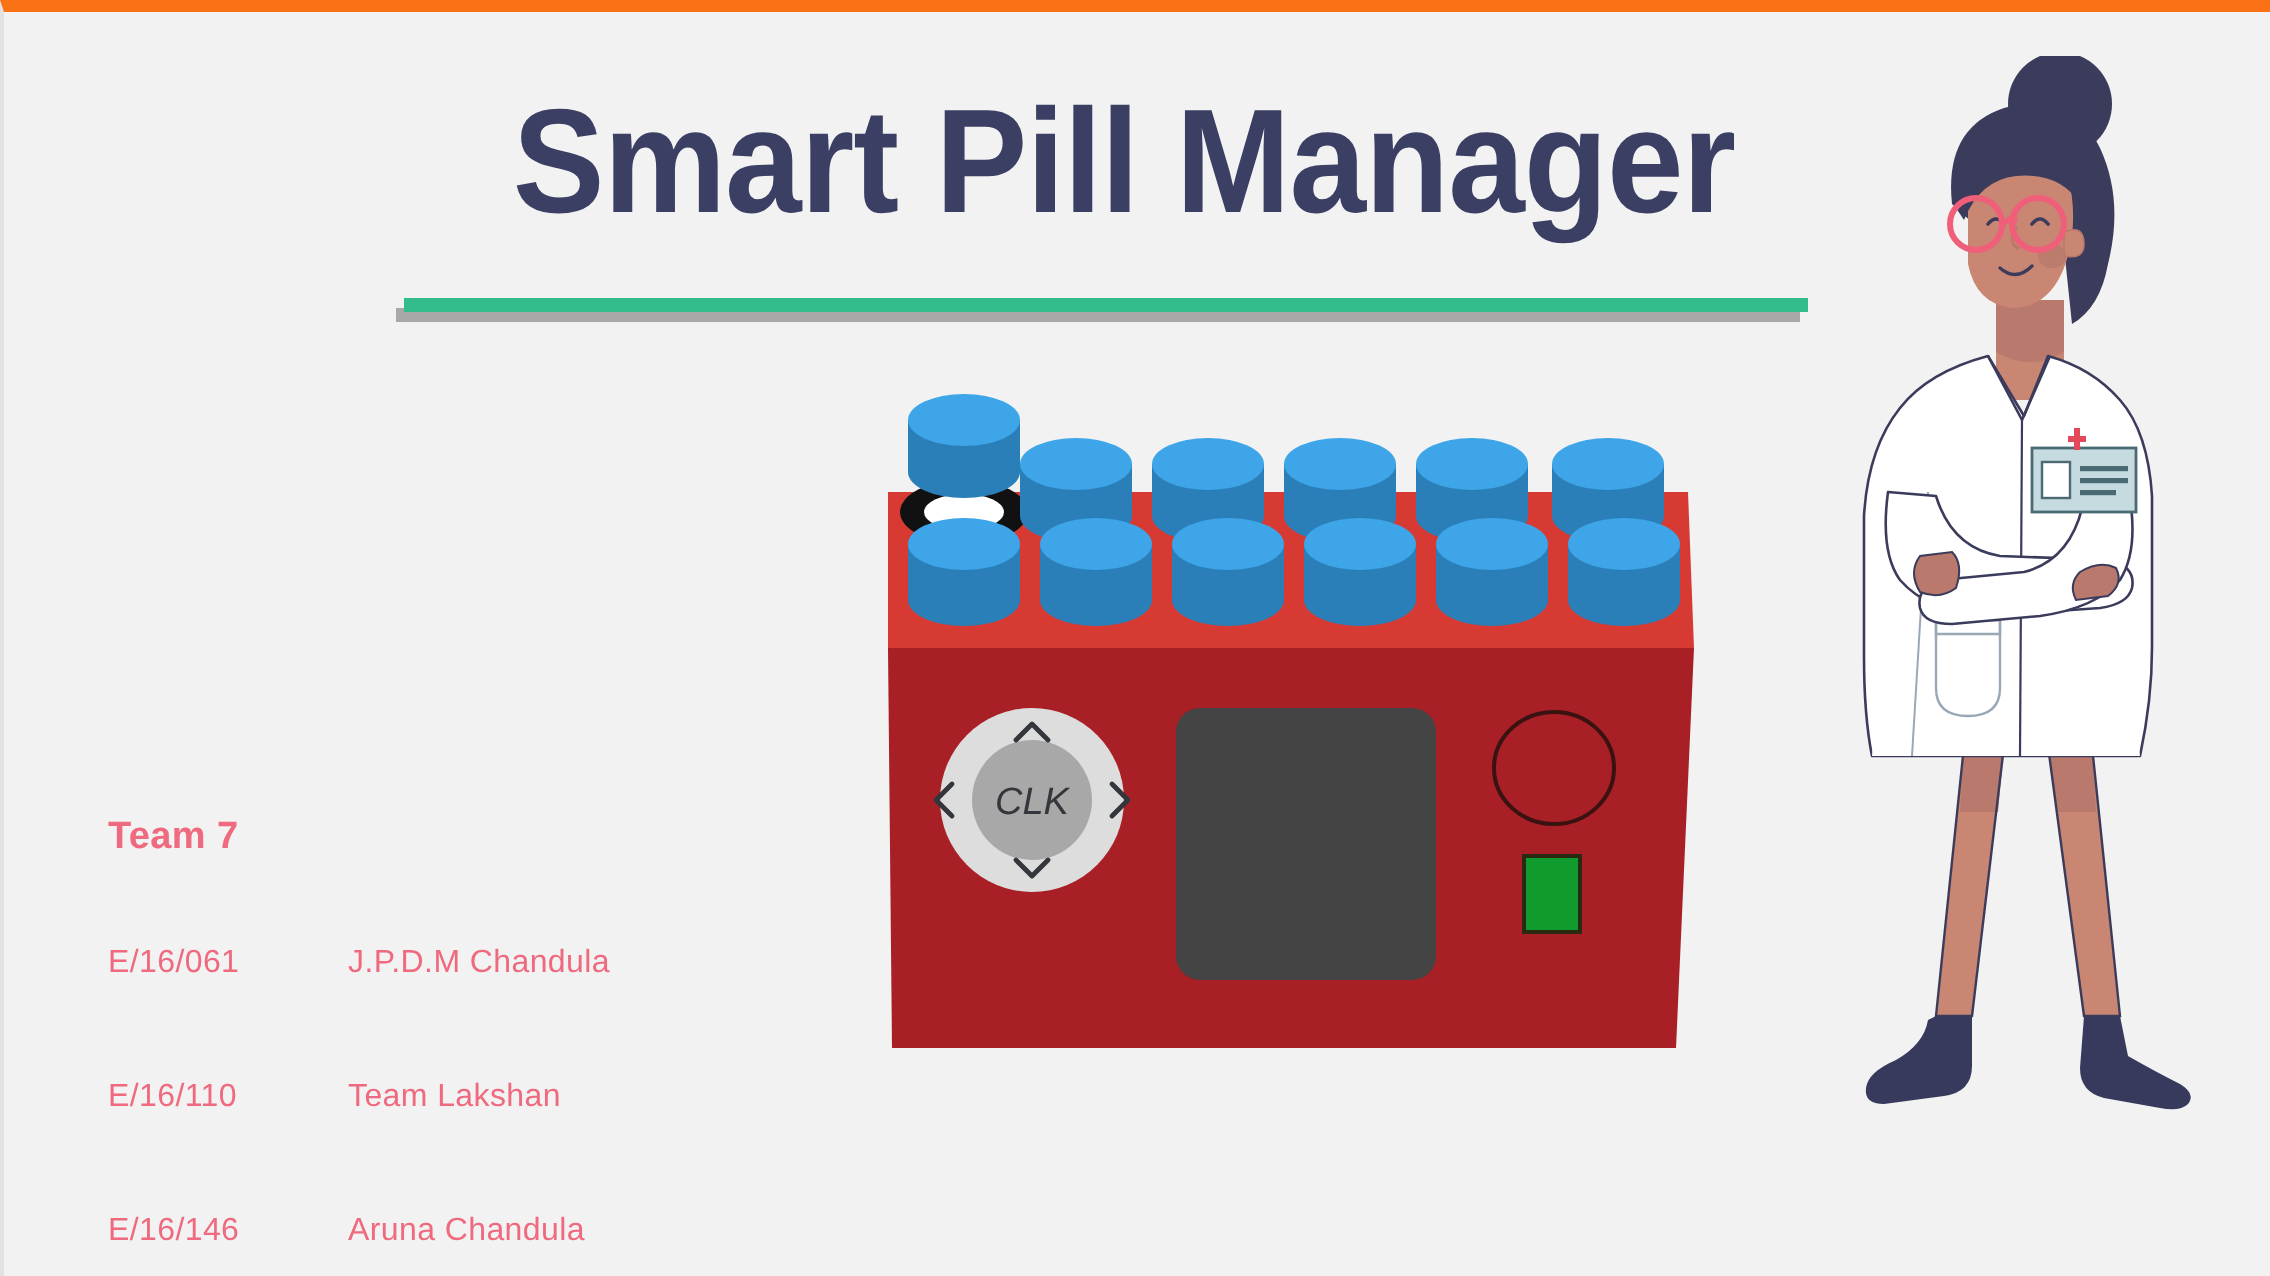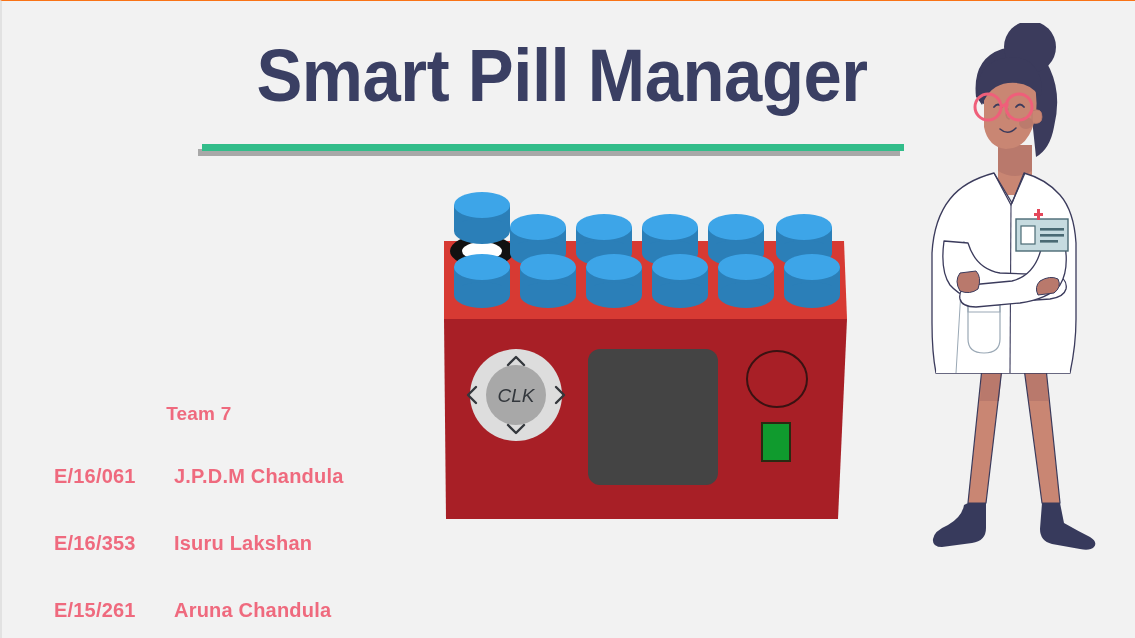--- a/index.html
+++ b/index.html
@@ -11,21 +11,21 @@
     font-family: "Liberation Sans", sans-serif;
   }
   #slide {
     position: relative;
     width: 1135px;
     height: 638px;
     background: #f2f2f2;
     overflow: hidden;
     box-sizing: border-box;
     border-left: 2px solid #e2e2e2;
-    border-top: 1px solid #f97316;
+    border-top: 6px solid #f97316;
   }
 
   
   #title {
     position: absolute;
     left: 160px;
     top: 36px;
     width: 800px;
     text-align: center;
     font-family: "Liberation Sans Narrow", "Liberation Sans", sans-serif;
@@ -68,25 +68,24 @@
     position: absolute;
     left: 52px;
     top: 402px;
     color: #ef6a7e;
   }
   #team-label {
     font-size: 19px;
     font-weight: bold;
     letter-spacing: 0.2px;
     margin-bottom: 34px;
-    text-align: center;
   }
   .member-row {
-    font-size: 20px;
-    font-weight: bold;
+    font-size: 16px;
+    font-weight: normal;
     letter-spacing: 0.2px;
     line-height: 31px;
     white-space: nowrap;
     margin-top: 36px;
   }
   .member-id {
     display: inline-block;
     width: 120px;
   }
   .member-name { display: inline-block; }
@@ -124,24 +123,24 @@
     <div id="rule-green"></div>
   </div>
 
   <div id="team-block">
     <div id="team-label">Team 7</div>
 
     <div class="member-row">
       <span class="member-id">E/16/061</span><span class="member-name">J.P.D.M Chandula</span>
     </div>
     <div class="member-row">
-      <span class="member-id">E/16/353</span><span class="member-name">Isuru Lakshan</span>
+      <span class="member-id">E/16/110</span><span class="member-name">Team Lakshan</span>
     </div>
     <div class="member-row">
-      <span class="member-id">E/15/261</span><span class="member-name">Aruna Chandula</span>
+      <span class="member-id">E/16/146</span><span class="member-name">Aruna Chandula</span>
     </div>
   </div>
 
   <div id="device">
     <svg width="440" height="340" viewBox="0 0 440 340" xmlns="http://www.w3.org/2000/svg">
 
       <path d="M12,50 L412,50 L415,128 L12,128 Z" fill="#d73a33"></path>
 
       <g>
 

